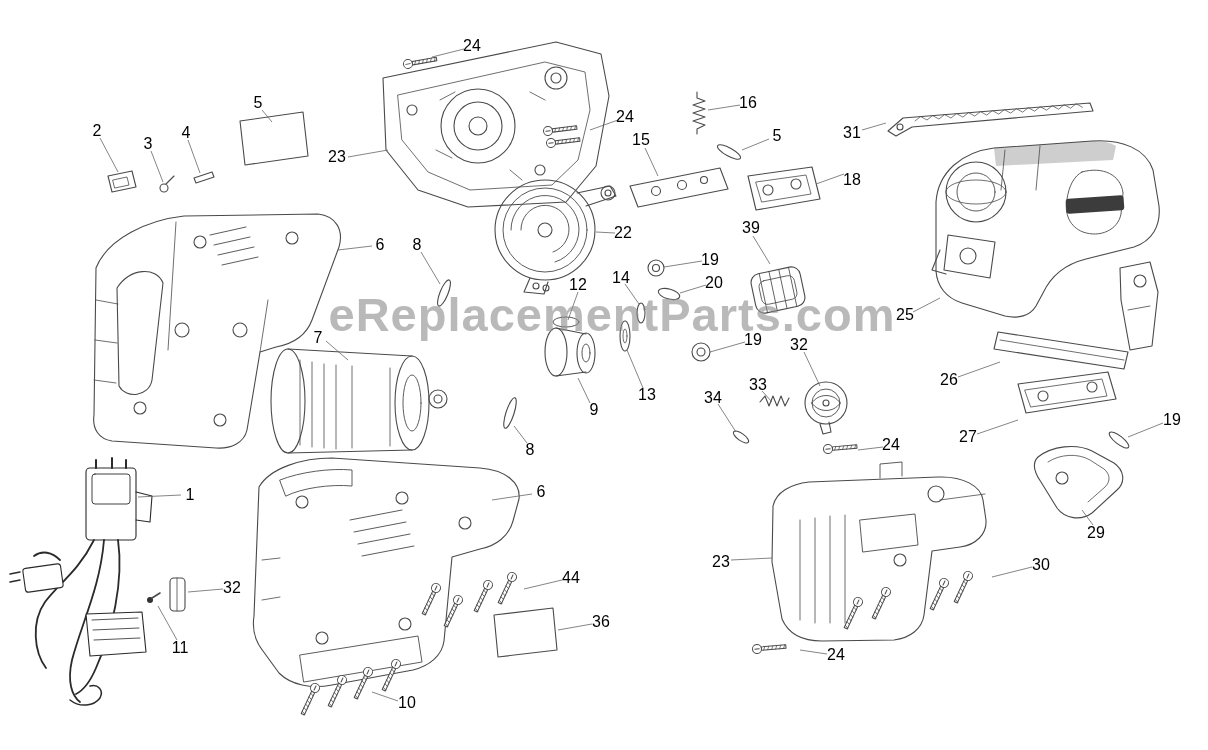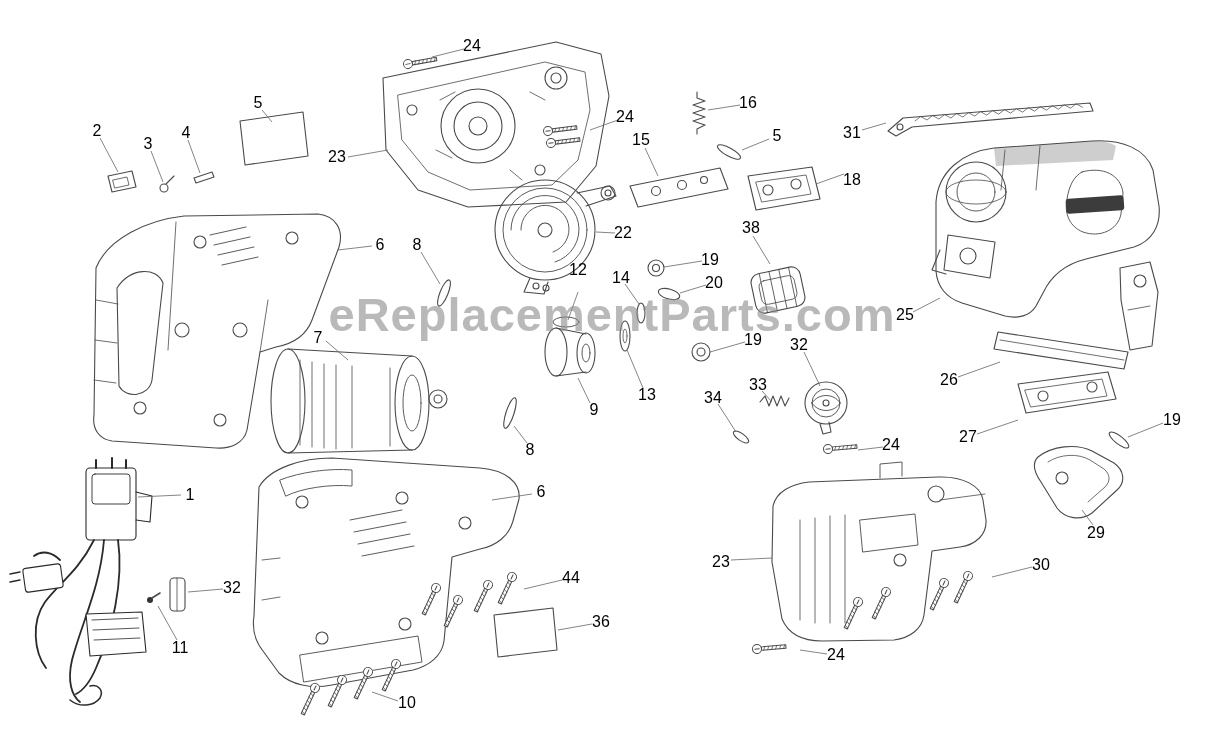--- a/index.html
+++ b/index.html
@@ -328,24 +328,24 @@
   <div class="part-label" style="left:337px;top:157px">23</div>
   <div class="part-label" style="left:625px;top:117px">24</div>
   <div class="part-label" style="left:748px;top:103px">16</div>
   <div class="part-label" style="left:641px;top:140px">15</div>
   <div class="part-label" style="left:777px;top:136px">5</div>
   <div class="part-label" style="left:852px;top:133px">31</div>
   <div class="part-label" style="left:852px;top:180px">18</div>
   <div class="part-label" style="left:380px;top:245px">6</div>
   <div class="part-label" style="left:417px;top:245px">8</div>
   <div class="part-label" style="left:623px;top:233px">22</div>
-  <div class="part-label" style="left:751px;top:228px">38</div>
+  <div class="part-label" style="left:751px;top:228px">39</div>
   <div class="part-label" style="left:710px;top:260px">19</div>
   <div class="part-label" style="left:714px;top:283px">20</div>
-  <div class="part-label" style="left:578px;top:270px">12</div>
+  <div class="part-label" style="left:578px;top:285px">12</div>
   <div class="part-label" style="left:621px;top:278px">14</div>
   <div class="part-label" style="left:905px;top:315px">25</div>
   <div class="part-label" style="left:318px;top:338px">7</div>
   <div class="part-label" style="left:594px;top:410px">9</div>
   <div class="part-label" style="left:647px;top:395px">13</div>
   <div class="part-label" style="left:753px;top:340px">19</div>
   <div class="part-label" style="left:799px;top:345px">32</div>
   <div class="part-label" style="left:949px;top:380px">26</div>
   <div class="part-label" style="left:713px;top:398px">34</div>
   <div class="part-label" style="left:758px;top:385px">33</div>

